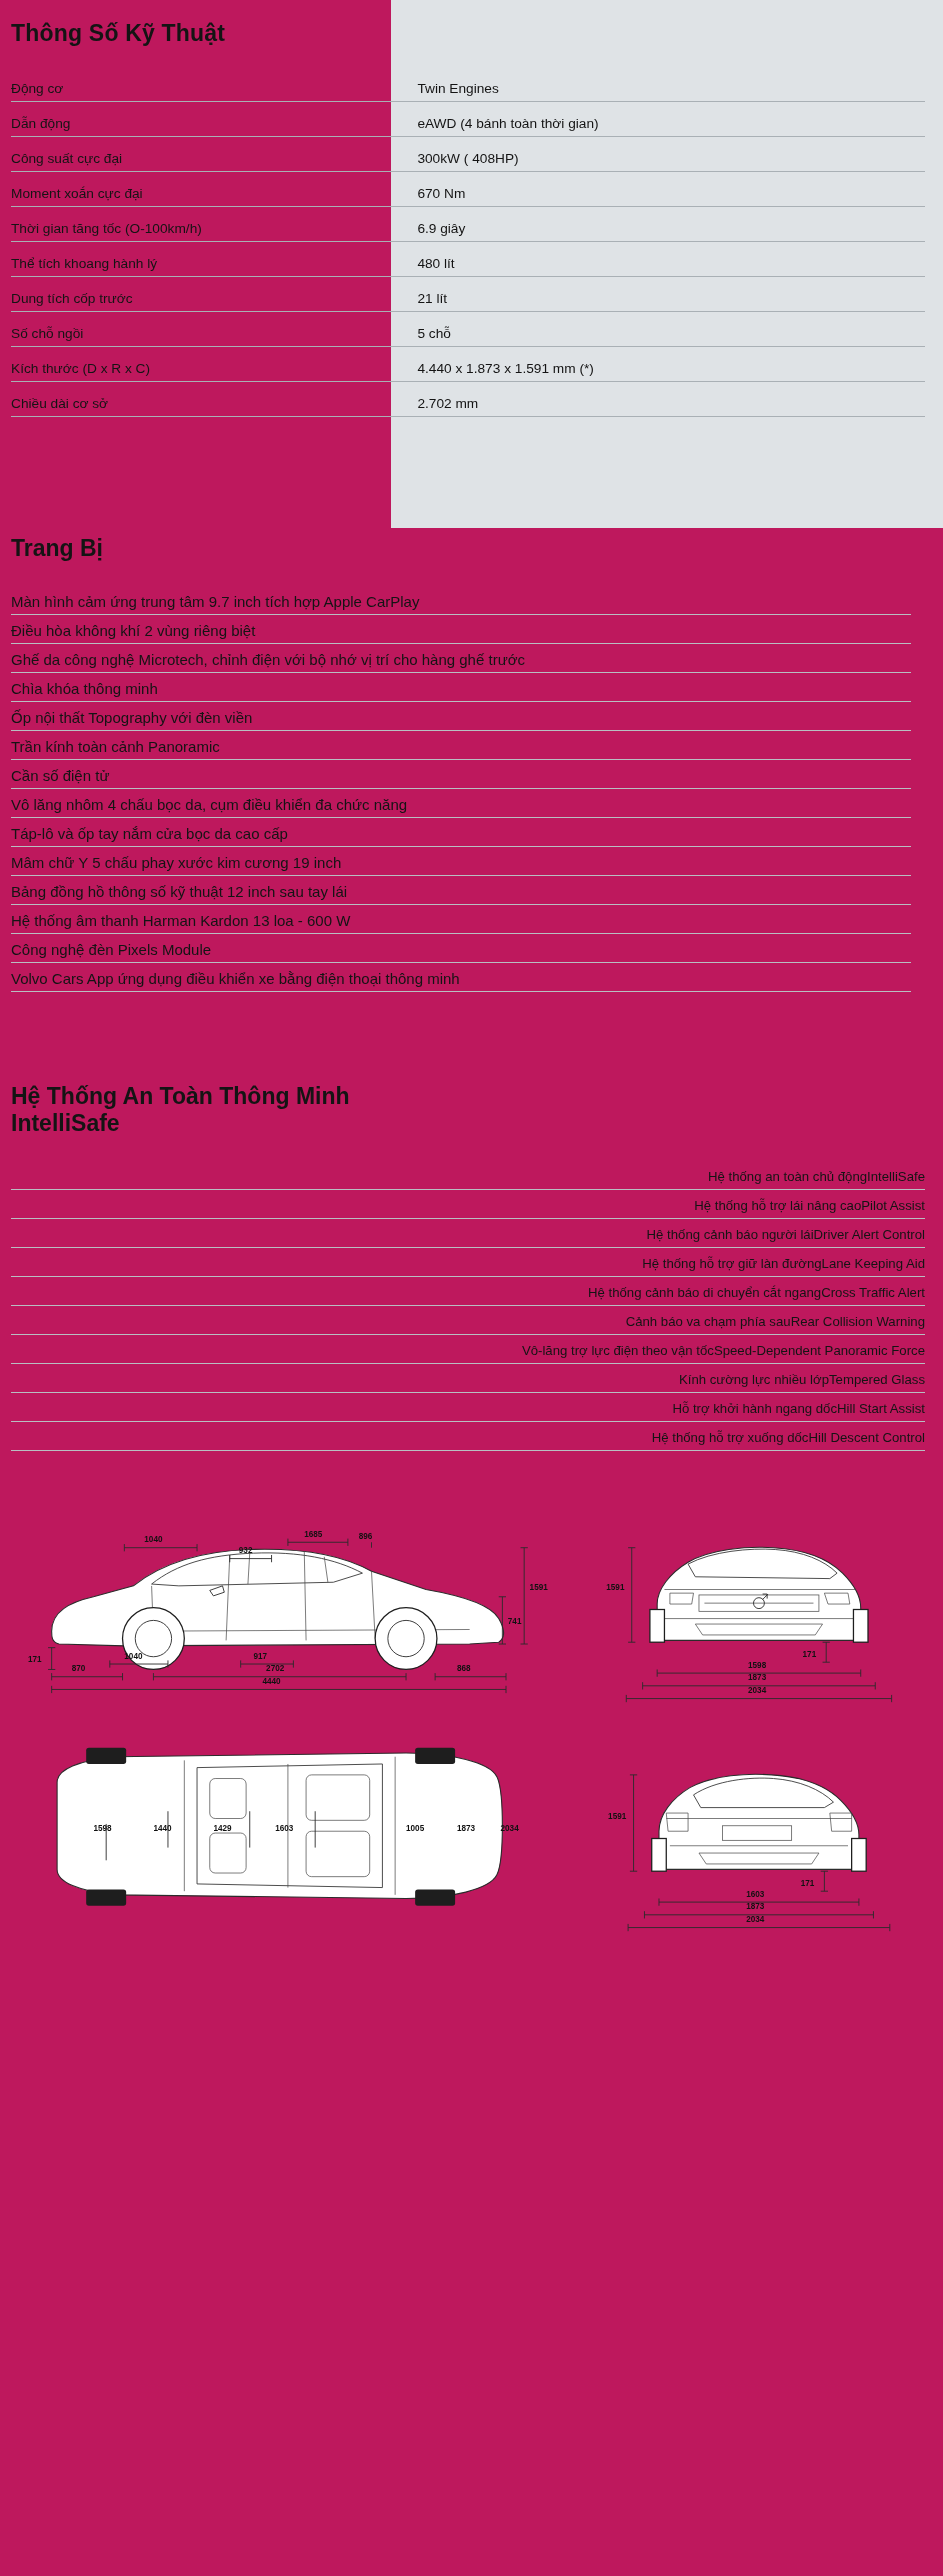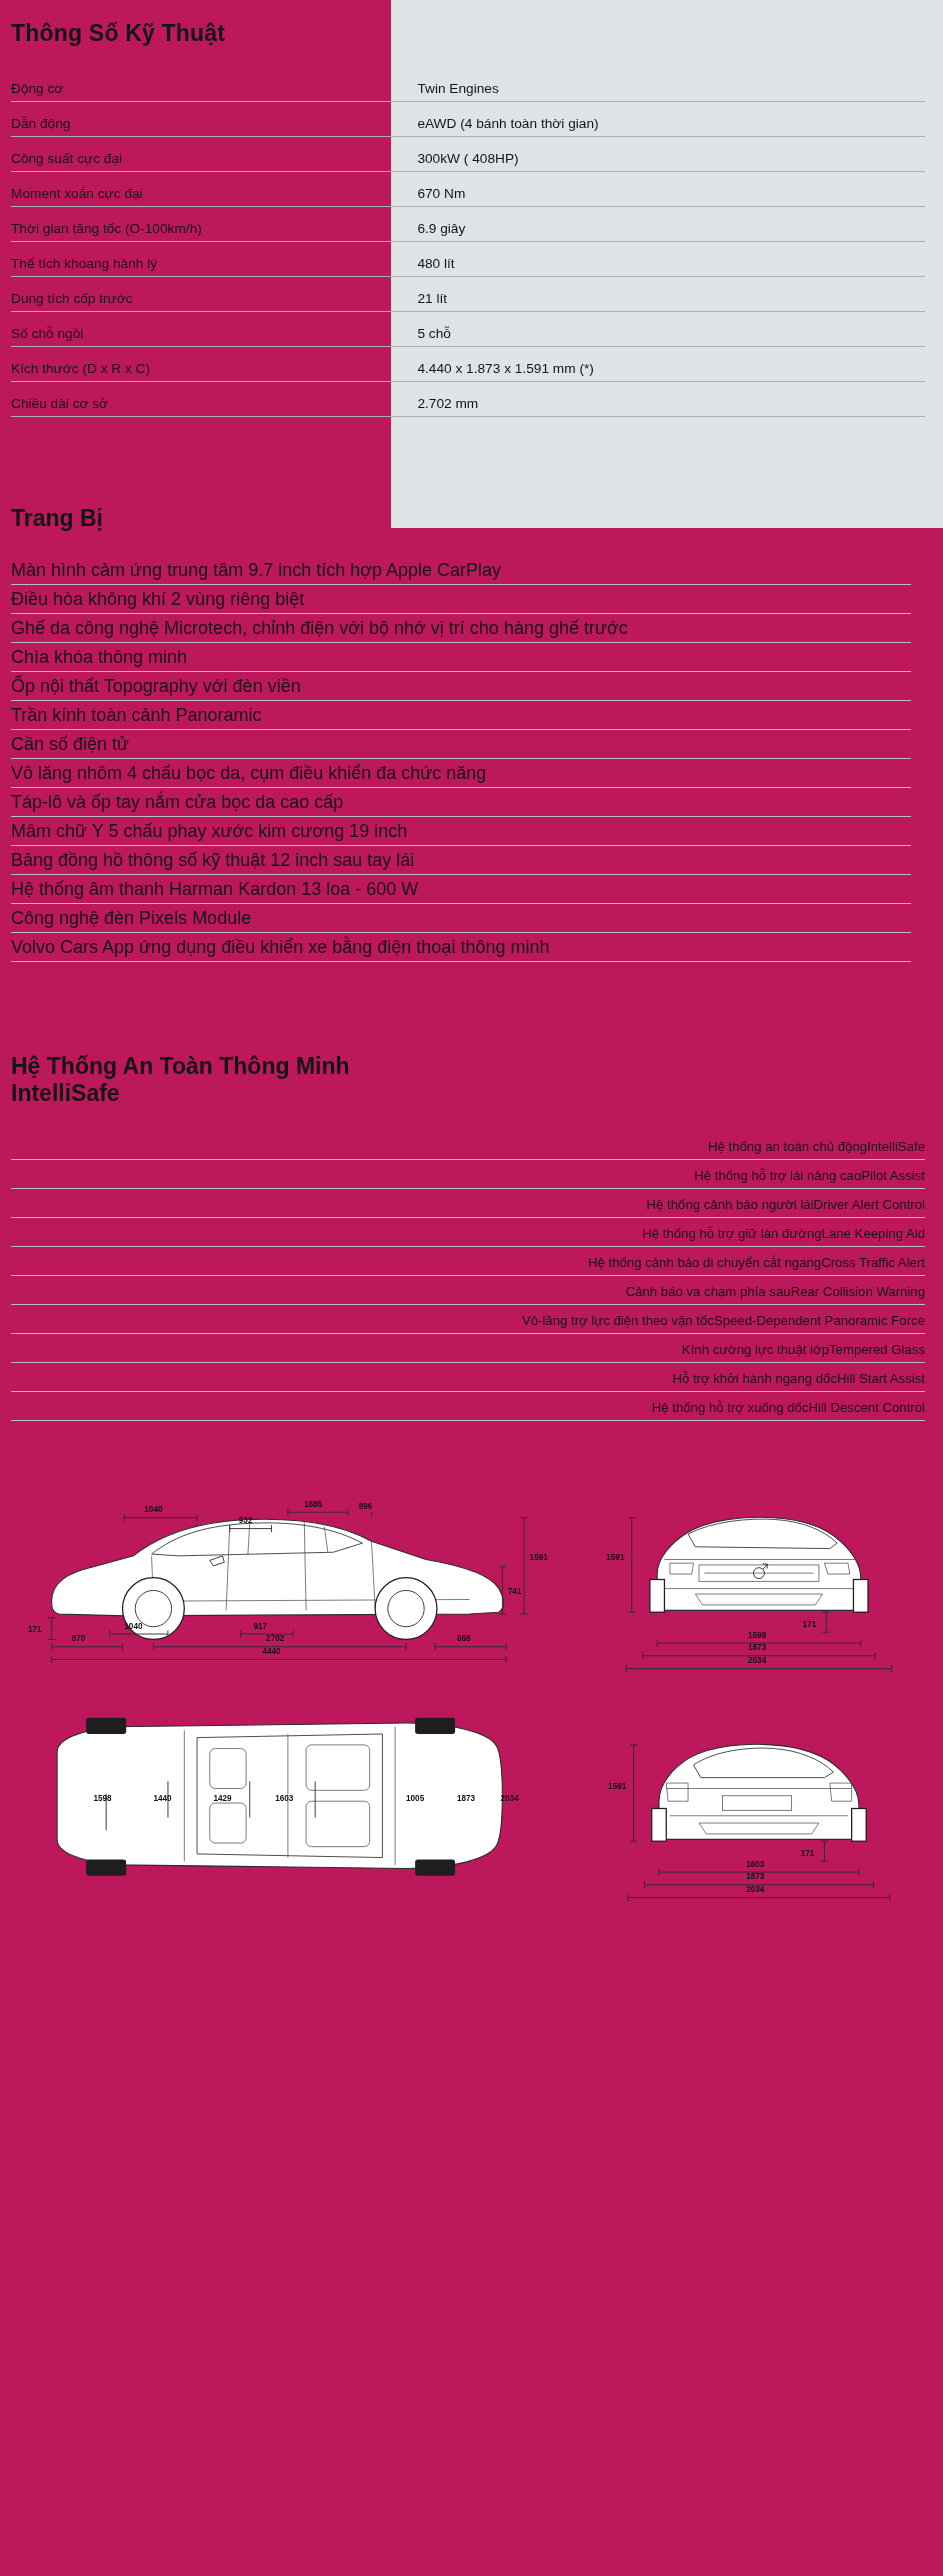--- a/index.html
+++ b/index.html
@@ -48,35 +48,35 @@
     border-bottom: 0.9px solid #a9b0b5;
     font-size: 13.7px;
     padding-bottom: 4.6px;
   }
   .spec-row:last-child { border-bottom: 0.9px solid #a9b0b5; }
   .spec-label { width: 390px; flex: 0 0 390px; color: #141414; }
   .spec-value { flex: 1; color: #141414; padding-left: 16.4px; }
 
   
   .equip-section {
-    margin-top: 88px;
+    margin-top: 118px;
     padding: 0 32px 0 11px;
   }
   .equip-title {
     font-size: 23px;
     font-weight: bold;
     margin: 0 0 24px 0;
   }
   .equip-row {
     height: 29px;
     line-height: 1;
     display: flex;
     align-items: flex-end;
     border-bottom: 0.9px solid #b9bec2;
-    font-size: 18px;
+    font-size: 15px;
     padding-bottom: 5.5px;
   }
 
   
   .safety-section {
     margin-top: 91px;
     padding: 0 18px 0 11px;
   }
   .safety-head {
     display: flex;
@@ -227,21 +227,21 @@
     </div>
     <div class="safety-row">
       <div class="safety-left">Cảnh báo va chạm phía sau</div>
       <div class="safety-right">Rear Collision Warning</div>
     </div>
     <div class="safety-row">
       <div class="safety-left">Vô-lăng trợ lực điện theo vận tốc</div>
       <div class="safety-right">Speed-Dependent Panoramic Force</div>
     </div>
     <div class="safety-row">
-      <div class="safety-left">Kính cường lực thuật lớp</div>
+      <div class="safety-left">Kính cường lực nhiều lớp</div>
       <div class="safety-right">Tempered Glass</div>
     </div>
     <div class="safety-row">
       <div class="safety-left">Hỗ trợ khởi hành ngang dốc</div>
       <div class="safety-right">Hill Start Assist</div>
     </div>
     <div class="safety-row">
       <div class="safety-left">Hệ thống hỗ trợ xuống dốc</div>
       <div class="safety-right">Hill Descent Control</div>
     </div>

